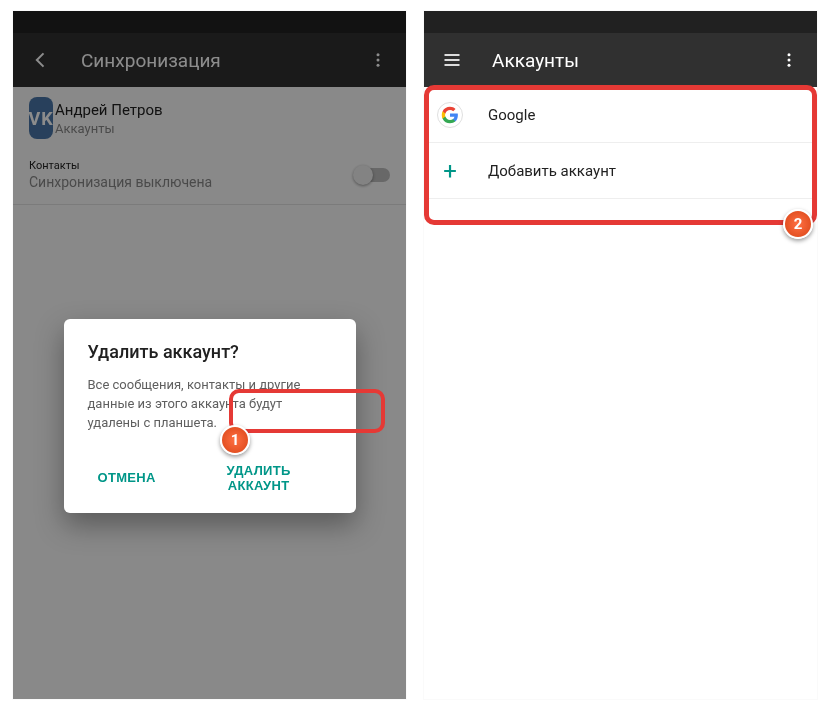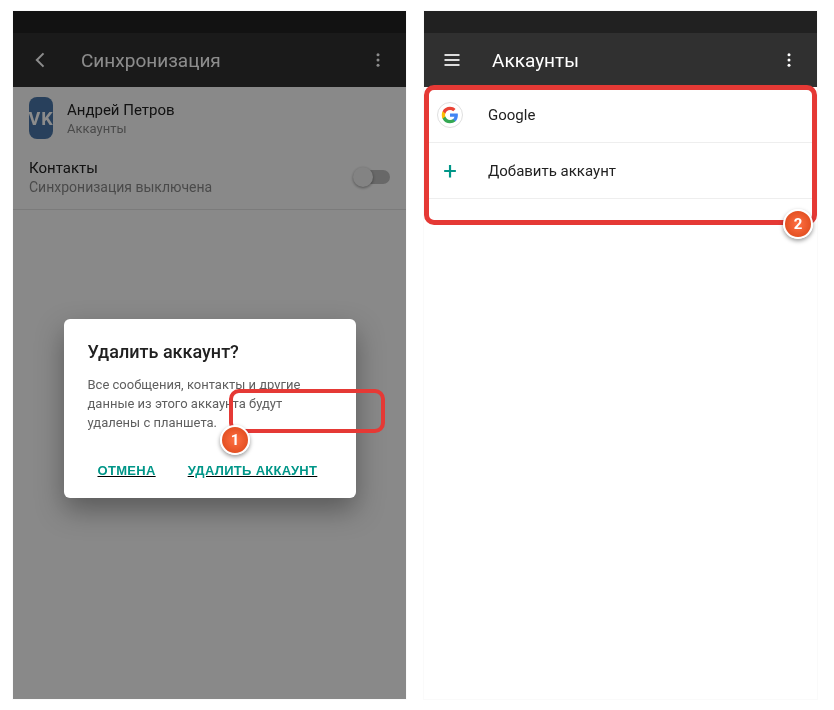--- a/index.html
+++ b/index.html
@@ -31,49 +31,49 @@
   .content { position: relative; }
   .account-row {
     display: flex; align-items: center;
     padding: 10px 16px; background:#fafafa;
   }
   .vk-icon {
     width: 24px; height: 42px; border-radius: 8px;
     background: #4a76a8; display:flex; align-items:center; justify-content:center;
     color:#fff; font-weight:700; font-size:18px; letter-spacing:1px;
   }
-  .account-text { margin-left: 14px; }
+  .account-text { margin-left: 2px; }
   .account-text .name { font-size: 15px; color:#222; }
   .account-text .sub { font-size: 13px; color:#888; margin-top:2px; }
   .contacts-row {
     padding: 10px 16px 14px; background:#fafafa;
     display:flex; align-items:center; border-bottom:1px solid #e0e0e0;
   }
-  .contacts-text .ct { font-size: 15px; color:#222; }
+  .contacts-text .ct { font-size: 11px; color:#222; }
   .contacts-text .cs { font-size: 14px; color:#888; margin-top:2px; }
   .switch {
     margin-left:auto; width:34px; height:14px; border-radius:7px; background:#bdbdbd; position:relative;
   }
   .switch::after {
     content:""; position:absolute; left:-3px; top:-3px; width:20px; height:20px;
     border-radius:50%; background:#eee; box-shadow:0 1px 3px rgba(0,0,0,.4);
   }
   .dim-overlay {
     position:absolute; inset:0; background:rgba(0,0,0,.45);
   }
   .dialog {
     position:absolute; left:50%; transform:translateX(-50%);
     top: 262px; width: 292px;
     background:#fff; border-radius:6px; padding:22px 24px 12px;
     box-shadow: 0 12px 28px rgba(0,0,0,.35);
     margin-top: 46px;
   }
   .dialog h3 { font-size:18px; font-weight:500; color:#212121; margin-bottom:14px; }
   .dialog p { font-size:13px; color:#5f5f5f; line-height:1.45; }
-  .dialog-actions { display:flex; justify-content:flex-start; gap:12px; margin-top:22px;text-decoration:underline; }
+  .dialog-actions { display:flex; justify-content:center; gap:20px; margin-top:22px; }
   .flat-btn {
     font-size:13px; font-weight:600; letter-spacing:.3px;
     color:#009688; text-transform:uppercase;
     background:none; border:none; padding:8px 10px; cursor:pointer;
   }
   .calllout-1 {
     position:absolute; border:4px solid #e53935; border-radius:10px;
     left: 216px; top: 378px; width: 156px; height: 44px;
     pointer-events:none;
   }

